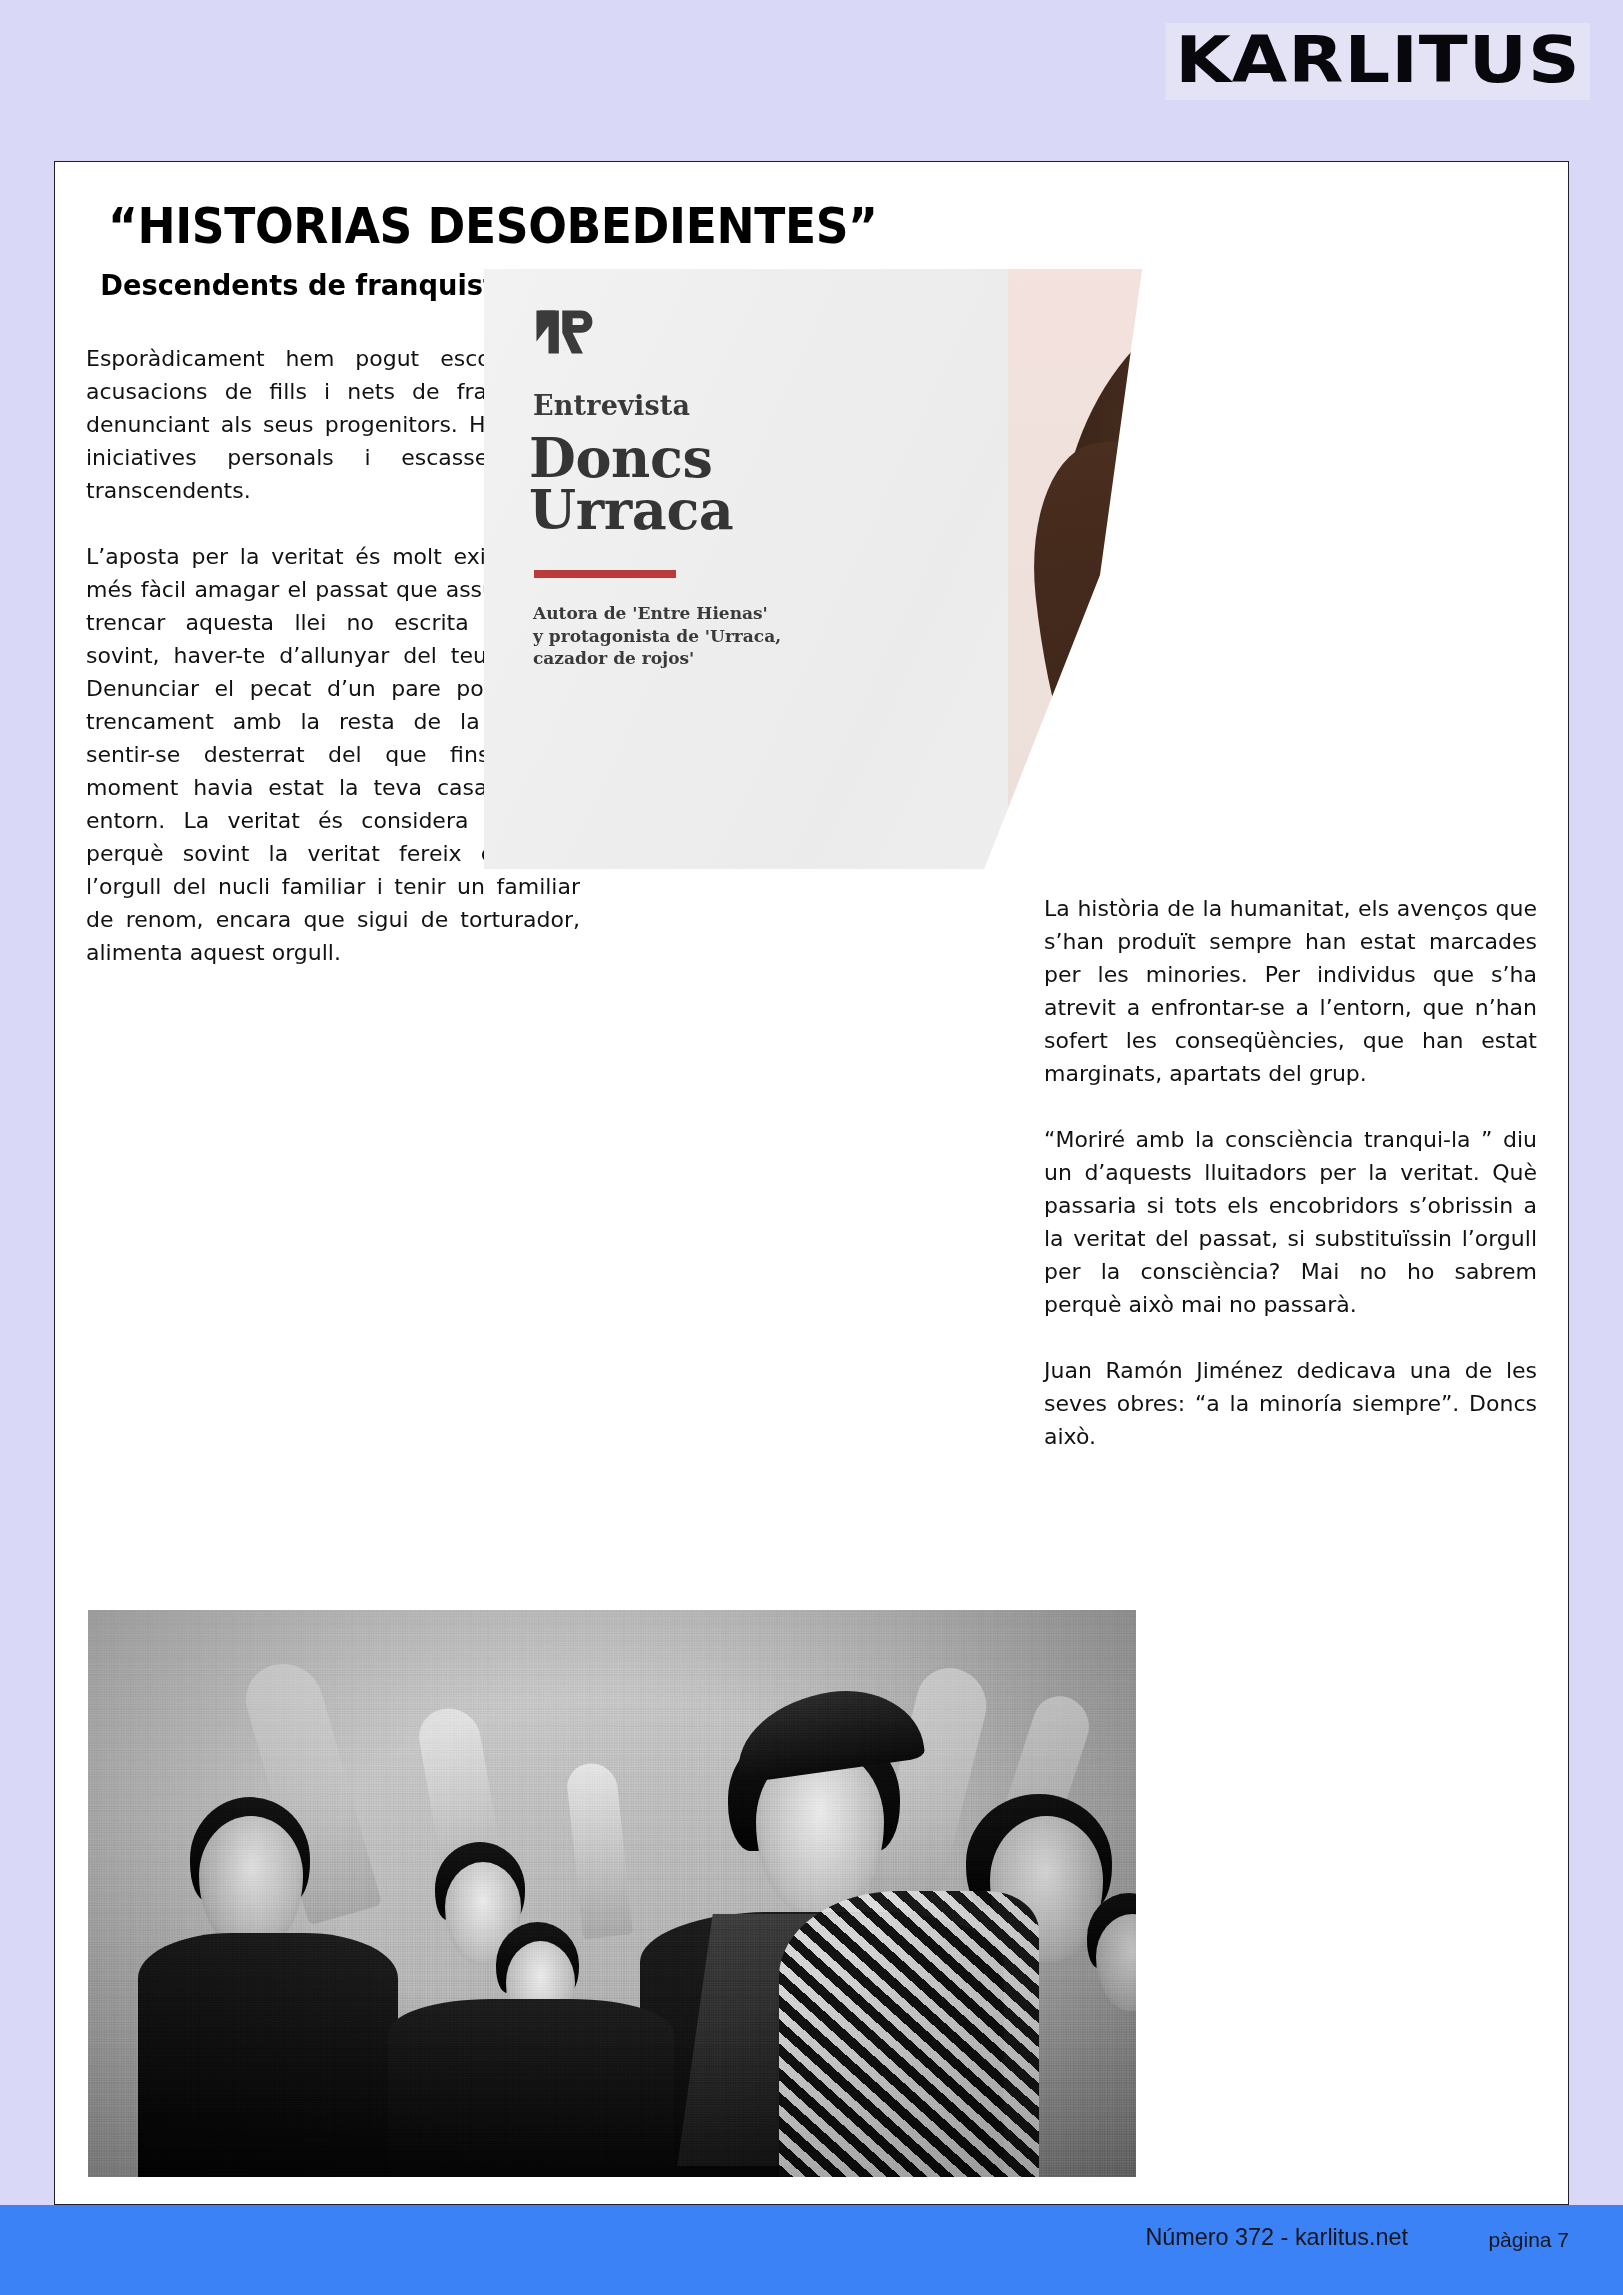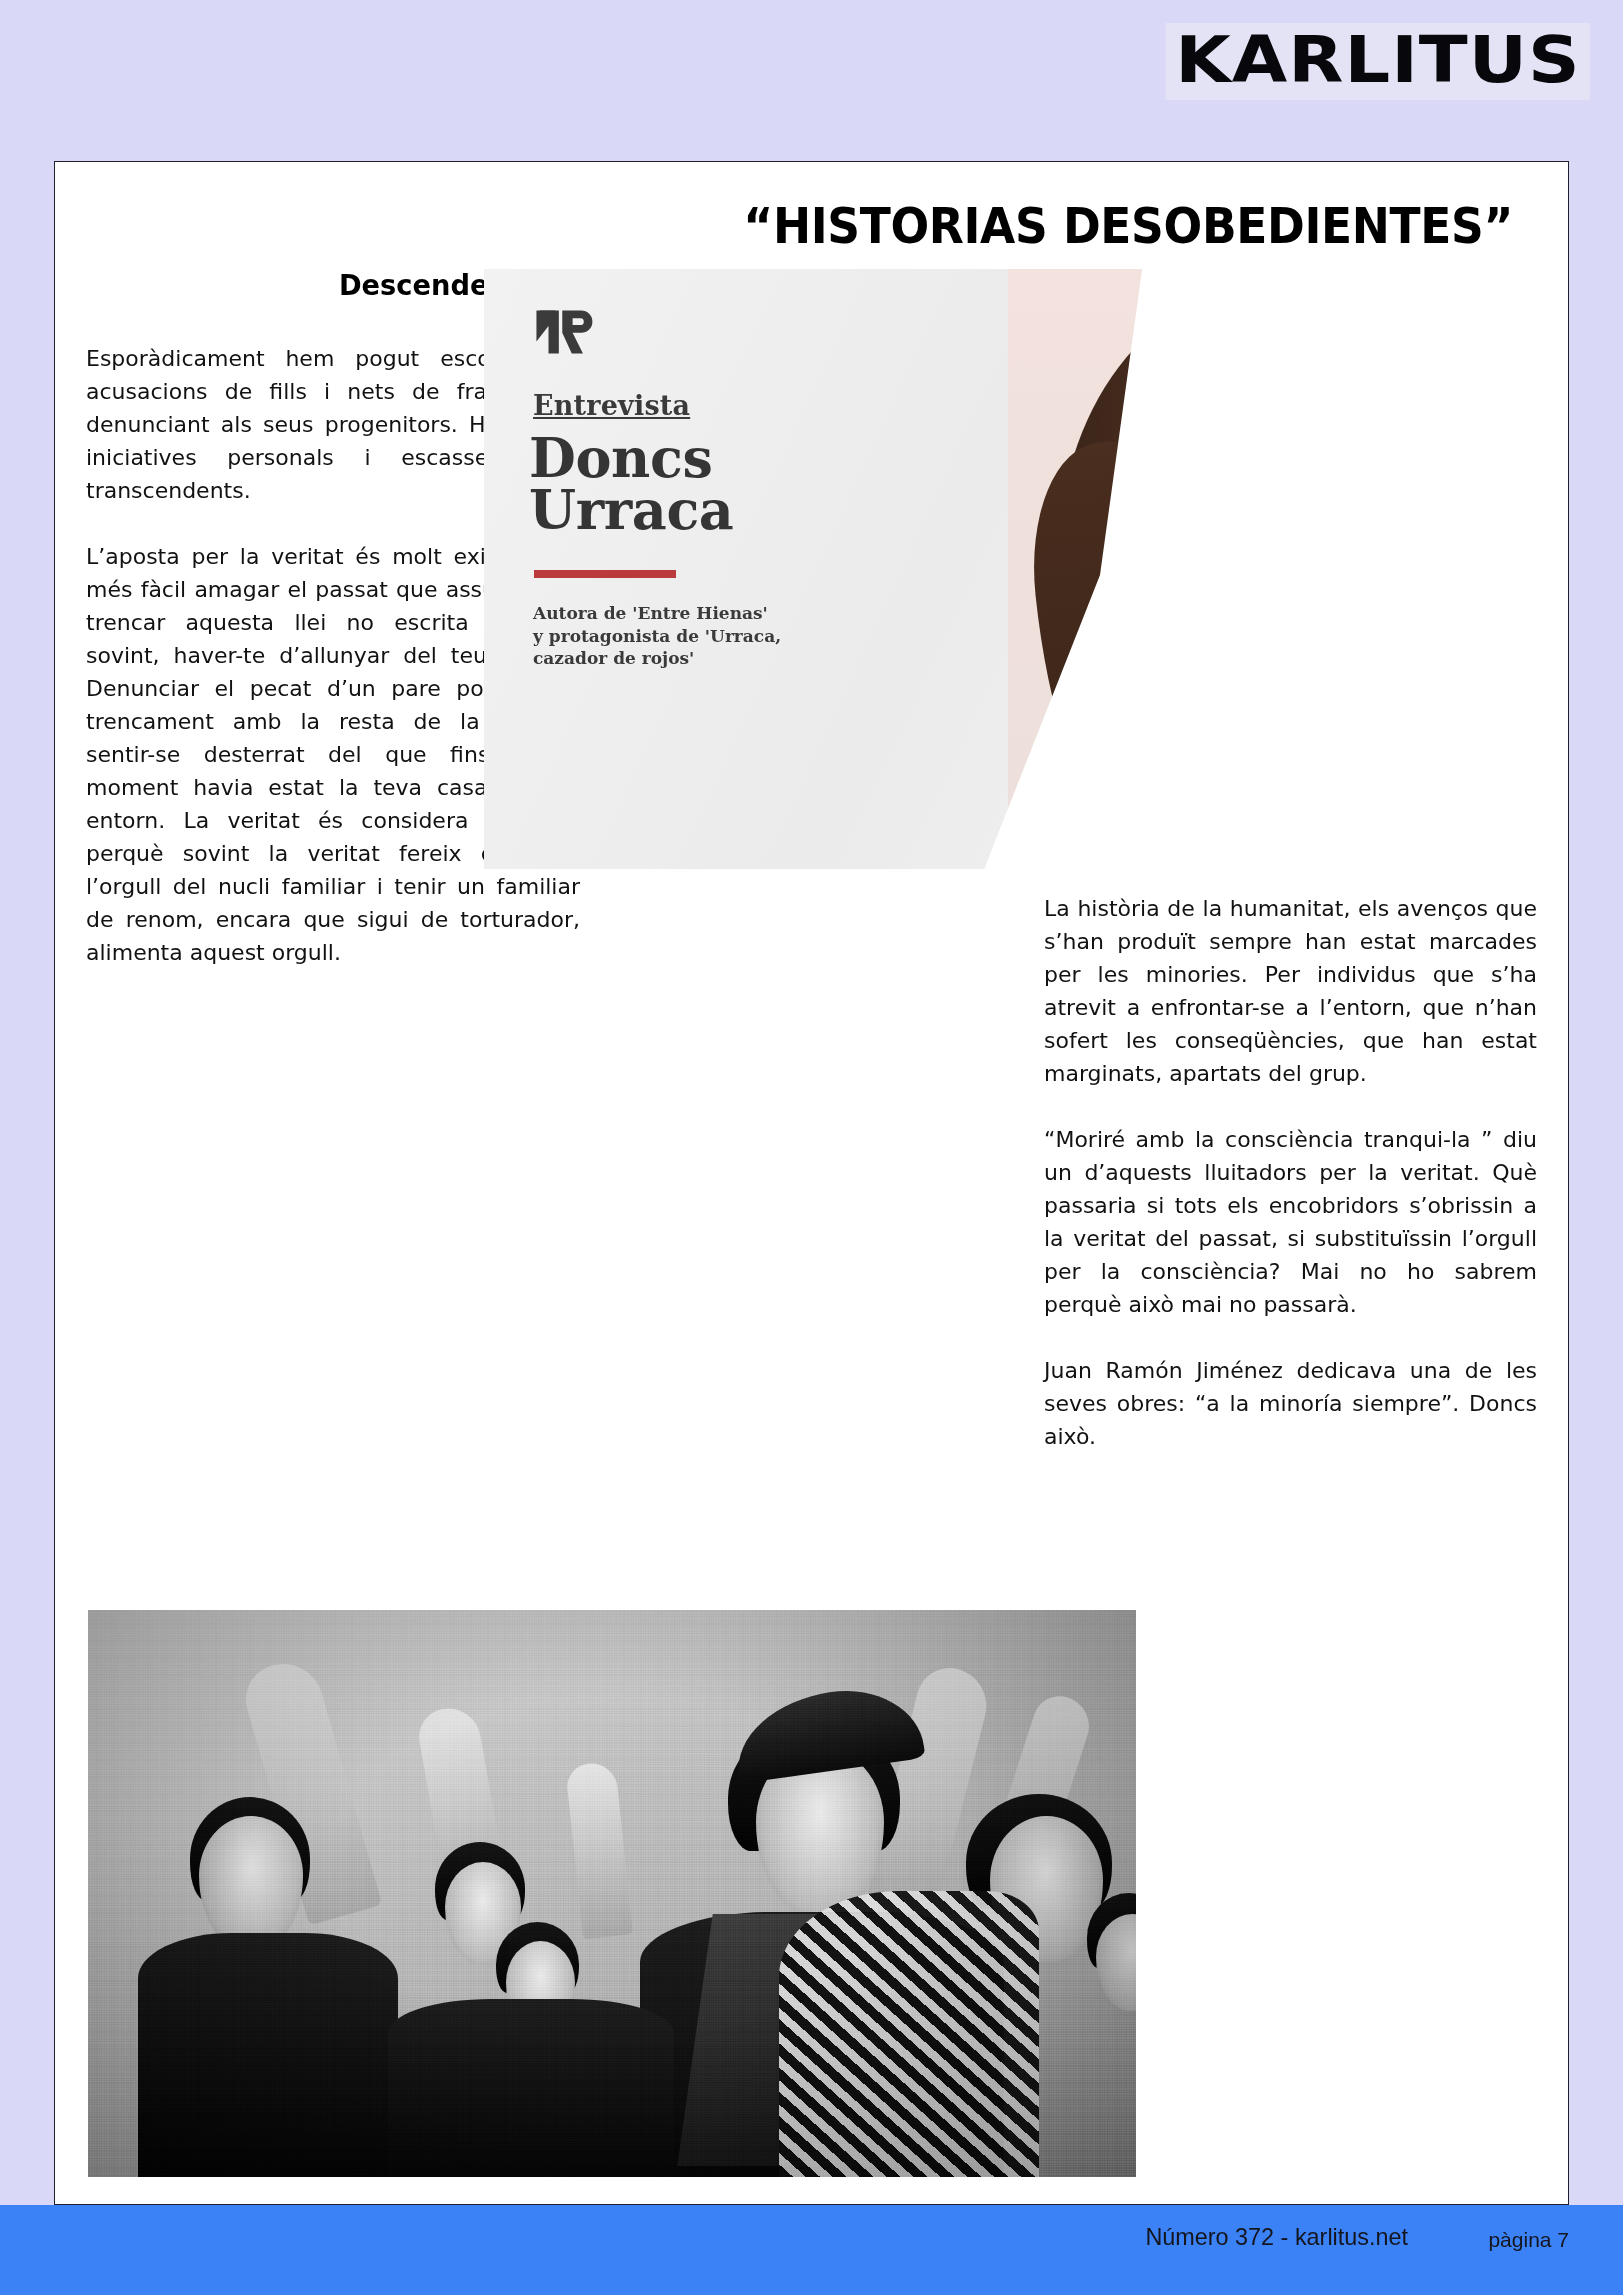--- a/index.html
+++ b/index.html
@@ -42,21 +42,21 @@
     background: #ffffff;
     border: 1.7px solid #20202c;
   }
 
   
   #headline-block {
     position: absolute;
     left: 0; top: 0;
     width: 1511px;
     padding-top: 36px;
-    text-align: right;
+    text-align: left;
   }
   #headline {
     font-family: "DejaVu Sans", sans-serif;
     font-weight: 700;
     font-size: 49px;
     line-height: 57px;
     color: #000;
     letter-spacing: -0.4px;
     transform: scaleX(0.93);
   }
@@ -217,21 +217,20 @@
     width: 62px; height: 50px;
   }
   #ic-kicker {
     position: absolute;
     left: 49px; top: 121px;
     font-family: "DejaVu Serif", serif;
     font-weight: 700;
     font-size: 27px;
     color: #3a3a3a;
     letter-spacing: 0.2px;
-    text-decoration: underline;
   }
   #ic-name {
     position: absolute;
     left: 45px; top: 163px;
     font-family: "DejaVu Serif", serif;
     font-weight: 700;
     font-size: 54px;
     line-height: 52px;
     color: #353535;
     letter-spacing: -0.4px;

